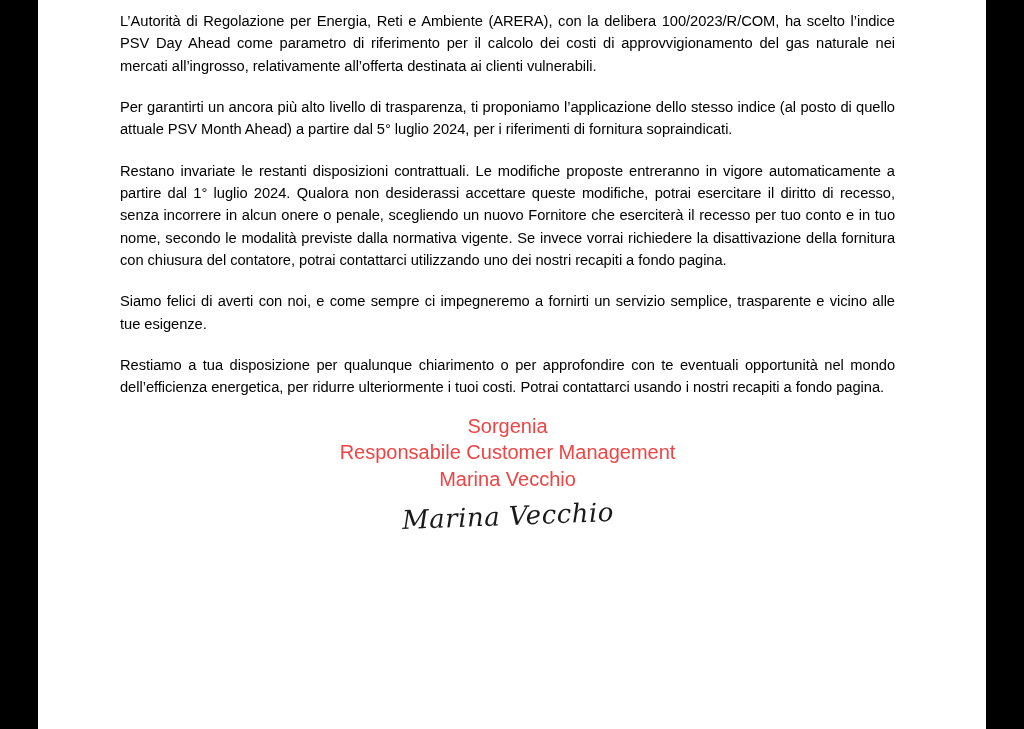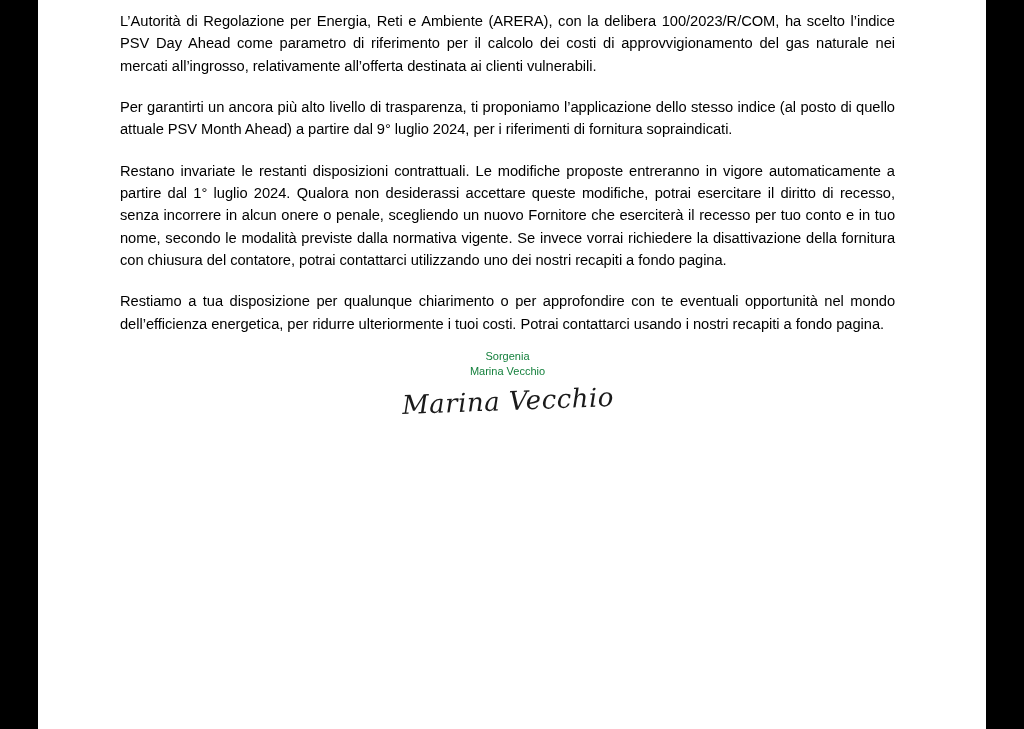--- a/index.html
+++ b/index.html
@@ -43,22 +43,22 @@
   }
   .para.last-of-body {
     margin-bottom: 14px;
   }
   .signature-block {
     margin-top: 10px;
     text-align: center;
     width: 100%;
   }
   .sig-line {
-    color: #15803d;
-    font-size: 11px;
+    color: #ef4444;
+    font-size: 20px;
     line-height: 1.33;
   }
   .sig-script {
     margin-top: 8px;
     font-family: "DejaVu Serif", serif;
     font-style: italic;
     font-size: 26px;
     color: #1a1a1a;
     letter-spacing: 0.5px;
     transform: rotate(-2.2deg);
@@ -70,26 +70,28 @@
   }
 </style>
 </head>
 <body>
 
 <div class="viewer">
   <div class="page">
     <div class="page-inner">
 
       <p class="para">L’Autorità di Regolazione per Energia, Reti e Ambiente (ARERA), con la delibera 100/2023/R/COM, ha scelto l’indice PSV Day Ahead come parametro di riferimento per il calcolo dei costi di approvvigionamento del gas naturale nei mercati all’ingrosso, relativamente all’offerta destinata ai clienti vulnerabili.</p>
-      <p class="para">Per garantirti un ancora più alto livello di trasparenza, ti proponiamo l’applicazione dello stesso indice (al posto di quello attuale PSV Month Ahead) a partire dal 9° luglio 2024, per i riferimenti di fornitura sopraindicati.</p>
+      <p class="para">Per garantirti un ancora più alto livello di trasparenza, ti proponiamo l’applicazione dello stesso indice (al posto di quello attuale PSV Month Ahead) a partire dal 5° luglio 2024, per i riferimenti di fornitura sopraindicati.</p>
       <p class="para">Restano invariate le restanti disposizioni contrattuali. Le modifiche proposte entreranno in vigore automaticamente a partire dal 1° luglio 2024. Qualora non desiderassi accettare queste modifiche, potrai esercitare il diritto di recesso, senza incorrere in alcun onere o penale, scegliendo un nuovo Fornitore che eserciterà il recesso per tuo conto e in tuo nome, secondo le modalità previste dalla normativa vigente. Se invece vorrai richiedere la disattivazione della fornitura con chiusura del contatore, potrai contattarci utilizzando uno dei nostri recapiti a fondo pagina.</p>
+      <p class="para">Siamo felici di averti con noi, e come sempre ci impegneremo a fornirti un servizio semplice, trasparente e vicino alle tue esigenze.</p>
       <p class="para last-of-body">Restiamo a tua disposizione per qualunque chiarimento o per approfondire con te eventuali opportunità nel mondo dell’efficienza energetica, per ridurre ulteriormente i tuoi costi. Potrai contattarci usando i nostri recapiti a fondo pagina.</p>
 
       <div class="signature-block">
         <div class="sig-line">Sorgenia</div>
+        <div class="sig-line">Responsabile Customer Management</div>
         <div class="sig-line">Marina Vecchio</div>
         <div class="sig-wrap">
           <span class="sig-script">Marina Vecchio</span>
         </div>
       </div>
 
     </div>
   </div>
 </div>
 

